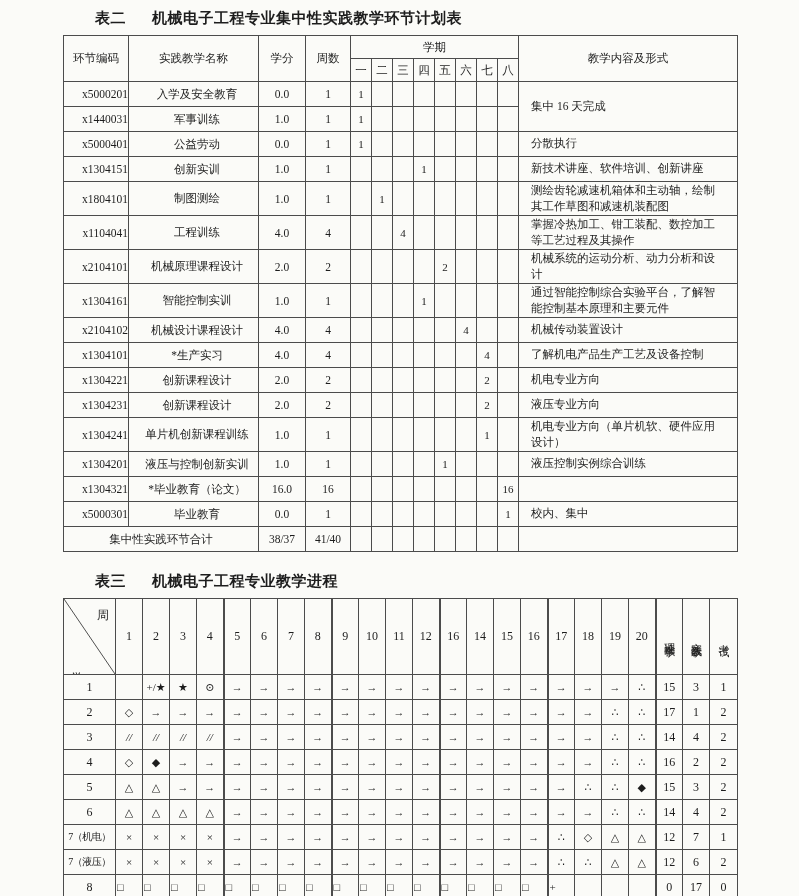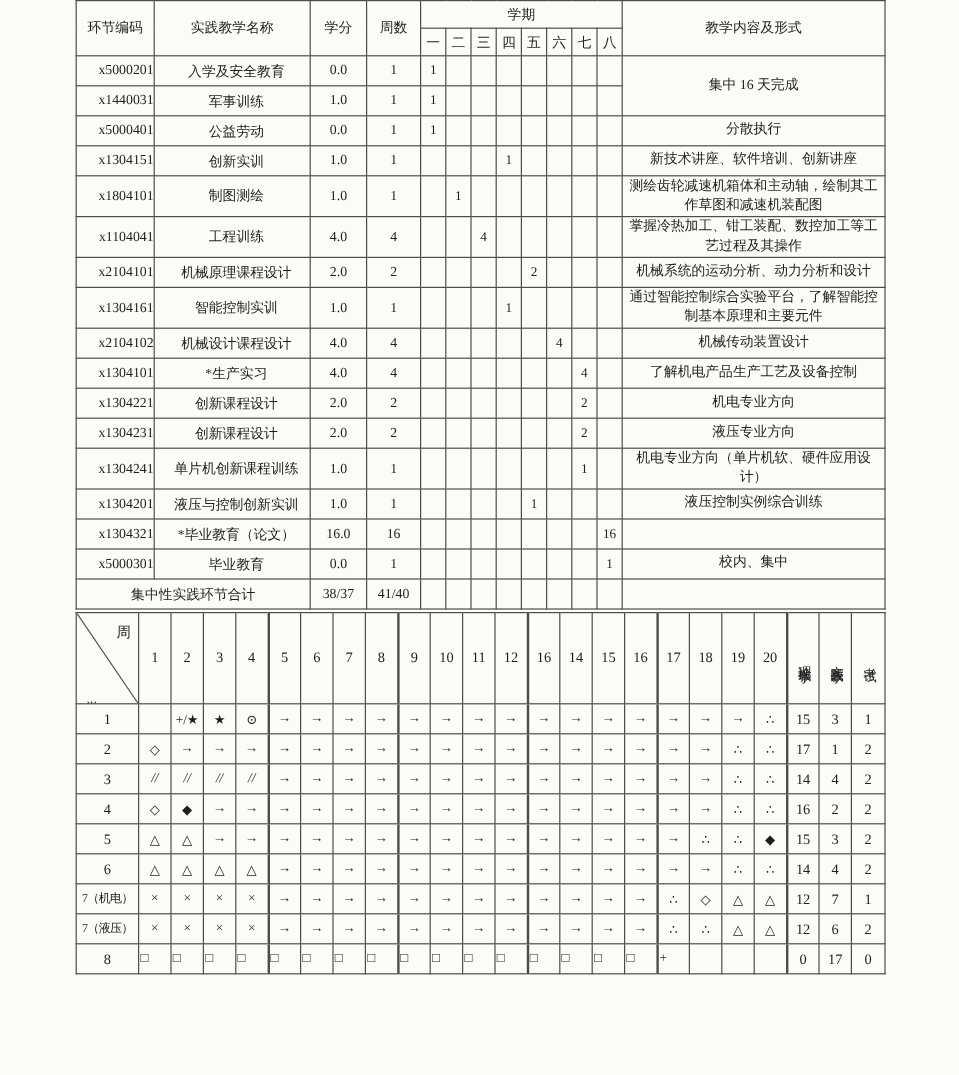--- a/index.html
+++ b/index.html
@@ -17,21 +17,21 @@
   table { border-collapse:collapse; table-layout:fixed; margin-left:63px; background:transparent; }
   th,td {
     border:1px solid #4c4c4c; padding:0; text-align:center; vertical-align:middle;
     font-weight:normal; font-size:11.5px; overflow:hidden;
   }
   
   .t2 thead th { height:23px; }
   .t2 tbody td { height:25px; }
   .t2 td.code { text-align:right; padding-left:5px; }
   .t2 td.name { text-align:center; padding-left:7px; }
-  .t2 td.content { text-align:center; padding:1px 0; line-height:1.35; }
+  .t2 td.content { text-align:left; padding:1px 12px; line-height:1.35; }
   .t2 td.sem { font-size:11px; }
   
   .t3 { margin-top:2px; }
   .t3 thead th { height:76px; }
   .t3 tbody td { height:25px; font-size:11px; }
   .t3 td.rowlabel { font-size:12px; }
   .t3 td.rowlabel.small { font-size:10px; letter-spacing:-.5px; }
   .t3 th.wk { font-size:12px; }
   .t3 td.tot { font-size:12px; }
   .t3 .ital { font-style:italic; }
@@ -49,20 +49,23 @@
   .vhead .vert {
     writing-mode:vertical-rl; text-orientation:upright;
     margin:0 auto; font-size:11px; letter-spacing:1.5px; line-height:1;
   }
 </style>
 </head>
 <body>
 
 <div class="page">
 
+  <div class="tbl-title">
+    <span class="t-label">表二</span><span>机械电子工程专业集中性实践教学环节计划表</span>
+  </div>
 
   <table class="t2">
     <colgroup>
       <col style="width:65px">
         <col style="width:130px">
         <col style="width:47px">
         <col style="width:45px">
       <col style="width:21px">
         <col style="width:21px">
         <col style="width:21px">
@@ -343,20 +346,23 @@
           <td class="sem"></td>
           <td class="sem"></td>
           <td class="sem"></td>
           <td class="sem"></td>
           <td class="sem"></td>
           <td class="content"></td>
         </tr>
       </tbody>
   </table>
 
+  <div class="tbl-title" style="margin-top:20px">
+    <span class="t-label">表三</span><span>机械电子工程专业教学进程</span>
+  </div>
 
   <table class="t3">
     <colgroup>
       <col style="width:52px">
       <col style="width:27px">
         <col style="width:27px">
         <col style="width:27px">
         <col style="width:27px">
       <col style="width:27px">
         <col style="width:27px">

